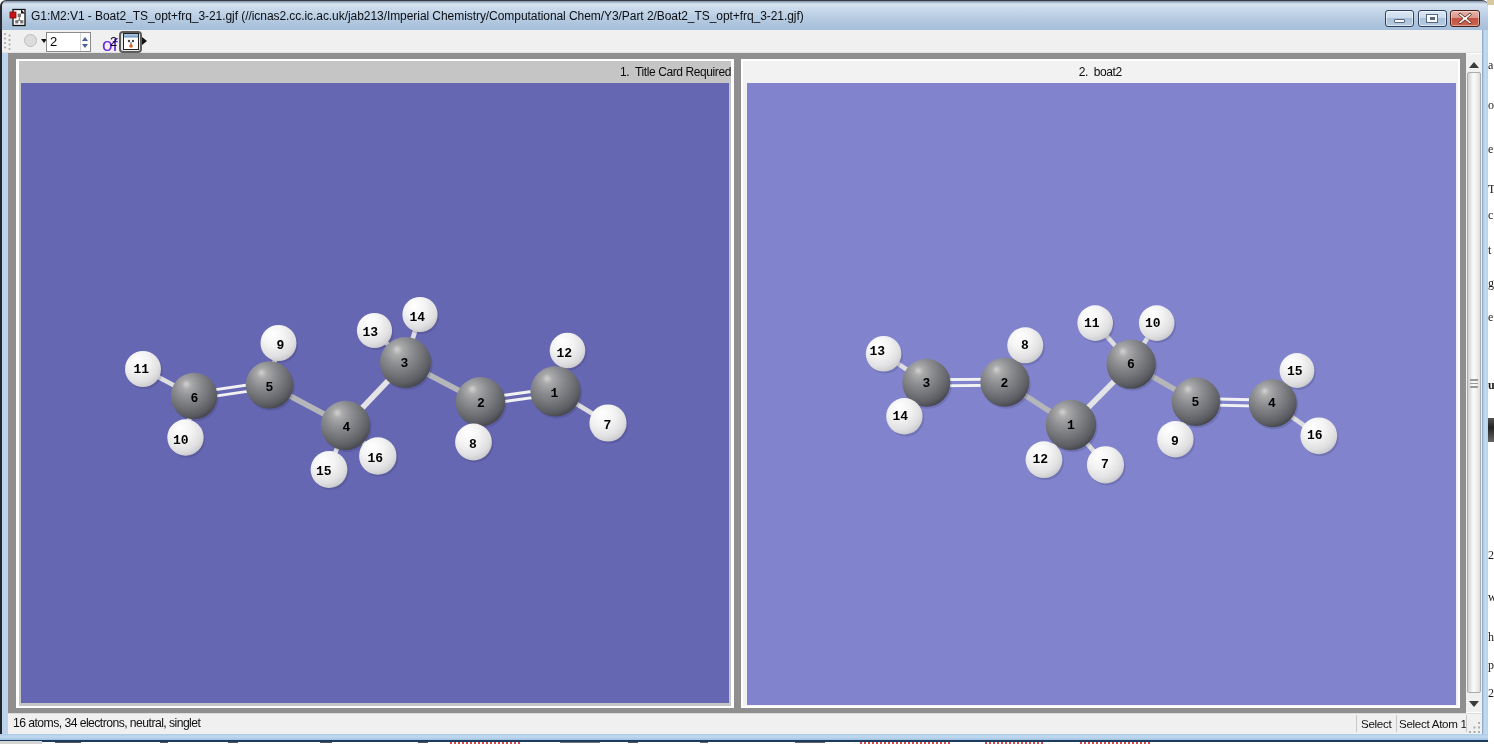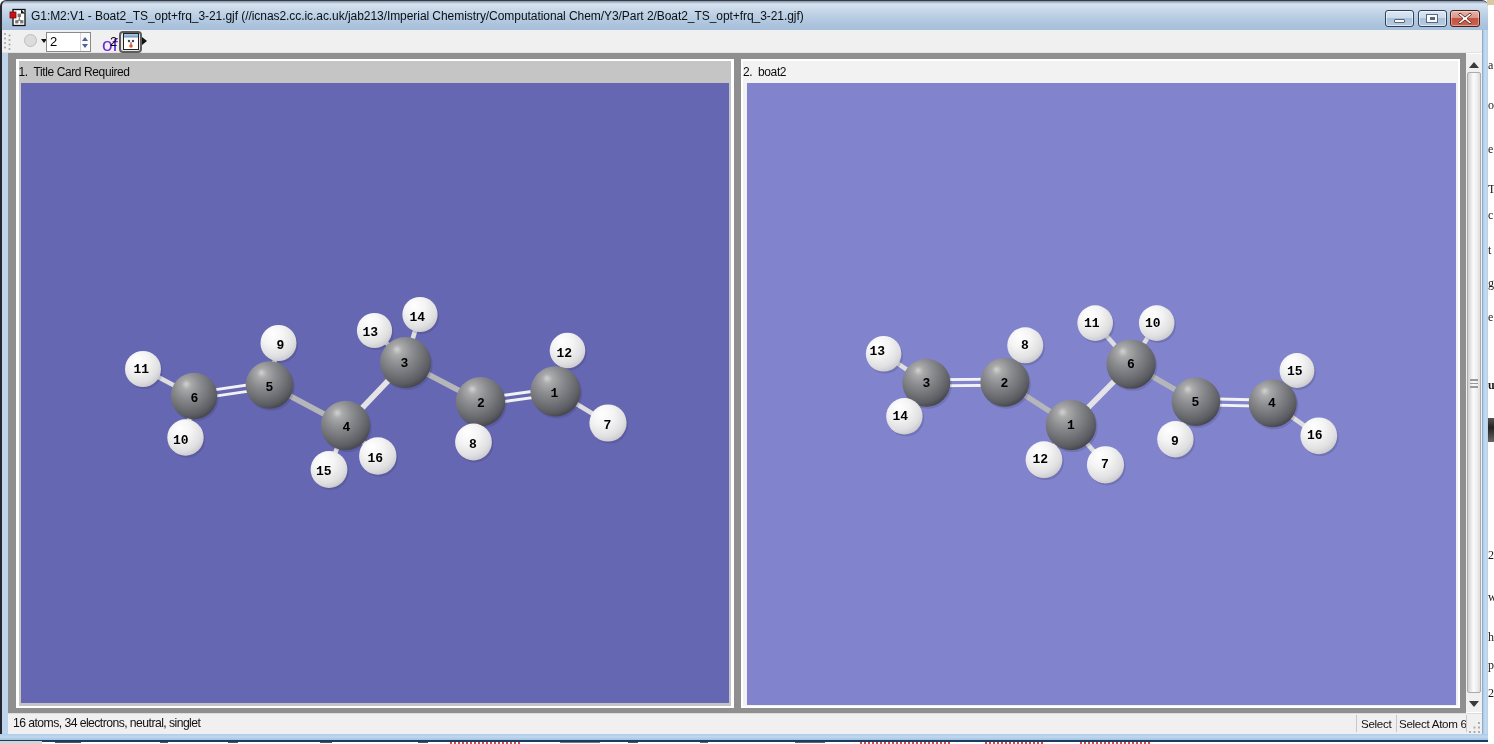--- a/index.html
+++ b/index.html
@@ -66,21 +66,21 @@
     <circle cx="10" cy="8" r="1.2" fill="#444"></circle>
  <path d="M8 9 L8 12" stroke="#555" stroke-width="1"></path>
  <circle cx="8" cy="13" r="1.8" fill="#e05c2a"></circle>
 </svg>
 <div class="abs" style="left:142px;top:37px;width:0;height:0;border-top:4.5px solid transparent;border-bottom:4.5px solid transparent;border-left:5px solid #111"></div>
 
 <div class="abs" style="left:8px;top:53px;width:1458px;height:660px;background:#8f8f8f"></div>
 
 <div class="abs" style="left:16px;top:58.5px;width:717.5px;height:649.5px;background:#fff"></div>
 <div class="abs" style="left:18.5px;top:61px;width:712.5px;height:644.5px;background:#c5c5c5"></div>
-<div class="abs" style="left:18.5px;top:61px;width:712.5px;height:22px;text-align:left;font-size:12px;letter-spacing:-0.4px;color:#0c0c0c;line-height:22px">1.&nbsp;&nbsp;Title Card Required</div>
+<div class="abs" style="left:18.5px;top:61px;width:712.5px;height:22px;text-align:right;font-size:12px;letter-spacing:-0.4px;color:#0c0c0c;line-height:22px">1.&nbsp;&nbsp;Title Card Required</div>
 <div class="abs" style="left:20.5px;top:83px;width:708.5px;height:620px;background:#6667b2;overflow:hidden">
 <svg width="709" height="620" viewBox="0 0 709 620" style="position:absolute;left:0;top:0">
 <defs>
 <radialGradient id="gC" cx="0.40" cy="0.33" r="0.72" fx="0.33" fy="0.24">
  <stop offset="0" stop-color="#d2d2d2"></stop>
           <stop offset="0.14" stop-color="#aaaaab"></stop>
  <stop offset="0.38" stop-color="#8c8d91"></stop>
           <stop offset="0.62" stop-color="#747579"></stop>
  <stop offset="0.84" stop-color="#5c5d62"></stop>
           <stop offset="1" stop-color="#3e4047"></stop>
@@ -156,21 +156,21 @@
 <text x="456.0" y="324.0" font-family="Liberation Mono, monospace" font-size="13px" font-weight="700" fill="#000">2</text>
 <text x="448.0" y="365.0" font-family="Liberation Mono, monospace" font-size="13px" font-weight="700" fill="#000">8</text>
 <text x="529.5" y="314.0" font-family="Liberation Mono, monospace" font-size="13px" font-weight="700" fill="#000">1</text>
 <text x="535.5" y="273.5" font-family="Liberation Mono, monospace" font-size="13px" font-weight="700" fill="#000">12</text>
 <text x="582.5" y="346.0" font-family="Liberation Mono, monospace" font-size="13px" font-weight="700" fill="#000">7</text>
 </svg>
 </div>
 
 <div class="abs" style="left:740.5px;top:58.5px;width:719.5px;height:649.5px;background:#fff"></div>
 <div class="abs" style="left:743px;top:61px;width:714.5px;height:644.5px;background:#f2f2f2"></div>
-<div class="abs" style="left:743px;top:61px;width:714.5px;height:22px;font-size:12px;letter-spacing:-0.4px;color:#0c0c0c;line-height:22px">2.&nbsp;&nbsp;boat2</div>
+<div class="abs" style="left:743px;top:61px;width:714.5px;height:22px;text-align:center;font-size:12px;letter-spacing:-0.4px;color:#0c0c0c;line-height:22px">2.&nbsp;&nbsp;boat2</div>
 <div class="abs" style="left:746.5px;top:83px;width:709px;height:621.5px;background:#8184cd;overflow:hidden">
 <svg width="709" height="622" viewBox="0 0 709 622" style="position:absolute;left:0;top:0">
 <defs>
 <radialGradient id="gC" cx="0.40" cy="0.33" r="0.72" fx="0.33" fy="0.24">
  <stop offset="0" stop-color="#d2d2d2"></stop>
           <stop offset="0.14" stop-color="#aaaaab"></stop>
  <stop offset="0.38" stop-color="#8c8d91"></stop>
           <stop offset="0.62" stop-color="#747579"></stop>
  <stop offset="0.84" stop-color="#5c5d62"></stop>
           <stop offset="1" stop-color="#3e4047"></stop>
@@ -259,21 +259,21 @@
 <div class="abs" style="left:1470px;top:379px;width:8px;height:1.5px;background:#9a9a9a"></div>
 <div class="abs" style="left:1470px;top:382.5px;width:8px;height:1.5px;background:#9a9a9a"></div>
 <div class="abs" style="left:1470px;top:386px;width:8px;height:1.5px;background:#9a9a9a"></div>
 <div class="abs" style="left:1469px;top:700.5px;width:0;height:0;border-left:5px solid transparent;border-right:5px solid transparent;border-top:6px solid #3a3a3a"></div>
 
 <div class="abs" style="left:8px;top:713px;width:1474px;height:21px;background:#f0f0f0;border-top:1px solid #dcdcdc"></div>
 <div class="abs" style="left:13px;top:713px;height:21px;line-height:21px;font-size:12.2px;letter-spacing:-0.55px;color:#111">16 atoms, 34 electrons, neutral, singlet</div>
 <div class="abs" style="left:1356px;top:715px;width:1px;height:17px;background:#c8c8c8"></div>
 <div class="abs" style="left:1361px;top:713px;height:21px;line-height:21px;font-size:11.6px;letter-spacing:-0.3px;color:#111">Select</div>
 <div class="abs" style="left:1395.5px;top:715px;width:1px;height:17px;background:#c8c8c8"></div>
-<div class="abs" style="left:1399px;top:713px;height:21px;line-height:21px;font-size:11.6px;letter-spacing:-0.3px;color:#111">Select Atom 6</div>
+<div class="abs" style="left:1399px;top:713px;height:21px;line-height:21px;font-size:11.6px;letter-spacing:-0.3px;color:#111">Select Atom 1</div>
 <div class="abs" style="left:1466px;top:715px;width:1px;height:17px;background:#c8c8c8"></div>
 <svg class="abs" style="left:1469px;top:722px" width="12" height="11" viewBox="0 0 12 11">
  <g fill="#aeaeae">
       <rect x="9" y="0" width="2" height="2"></rect>
       <rect x="9" y="4.5" width="2" height="2"></rect>
       <rect x="9" y="9" width="2" height="2"></rect>
       <rect x="4.5" y="4.5" width="2" height="2"></rect>
       <rect x="4.5" y="9" width="2" height="2"></rect>
       <rect x="0" y="9" width="2" height="2"></rect>
     </g>

